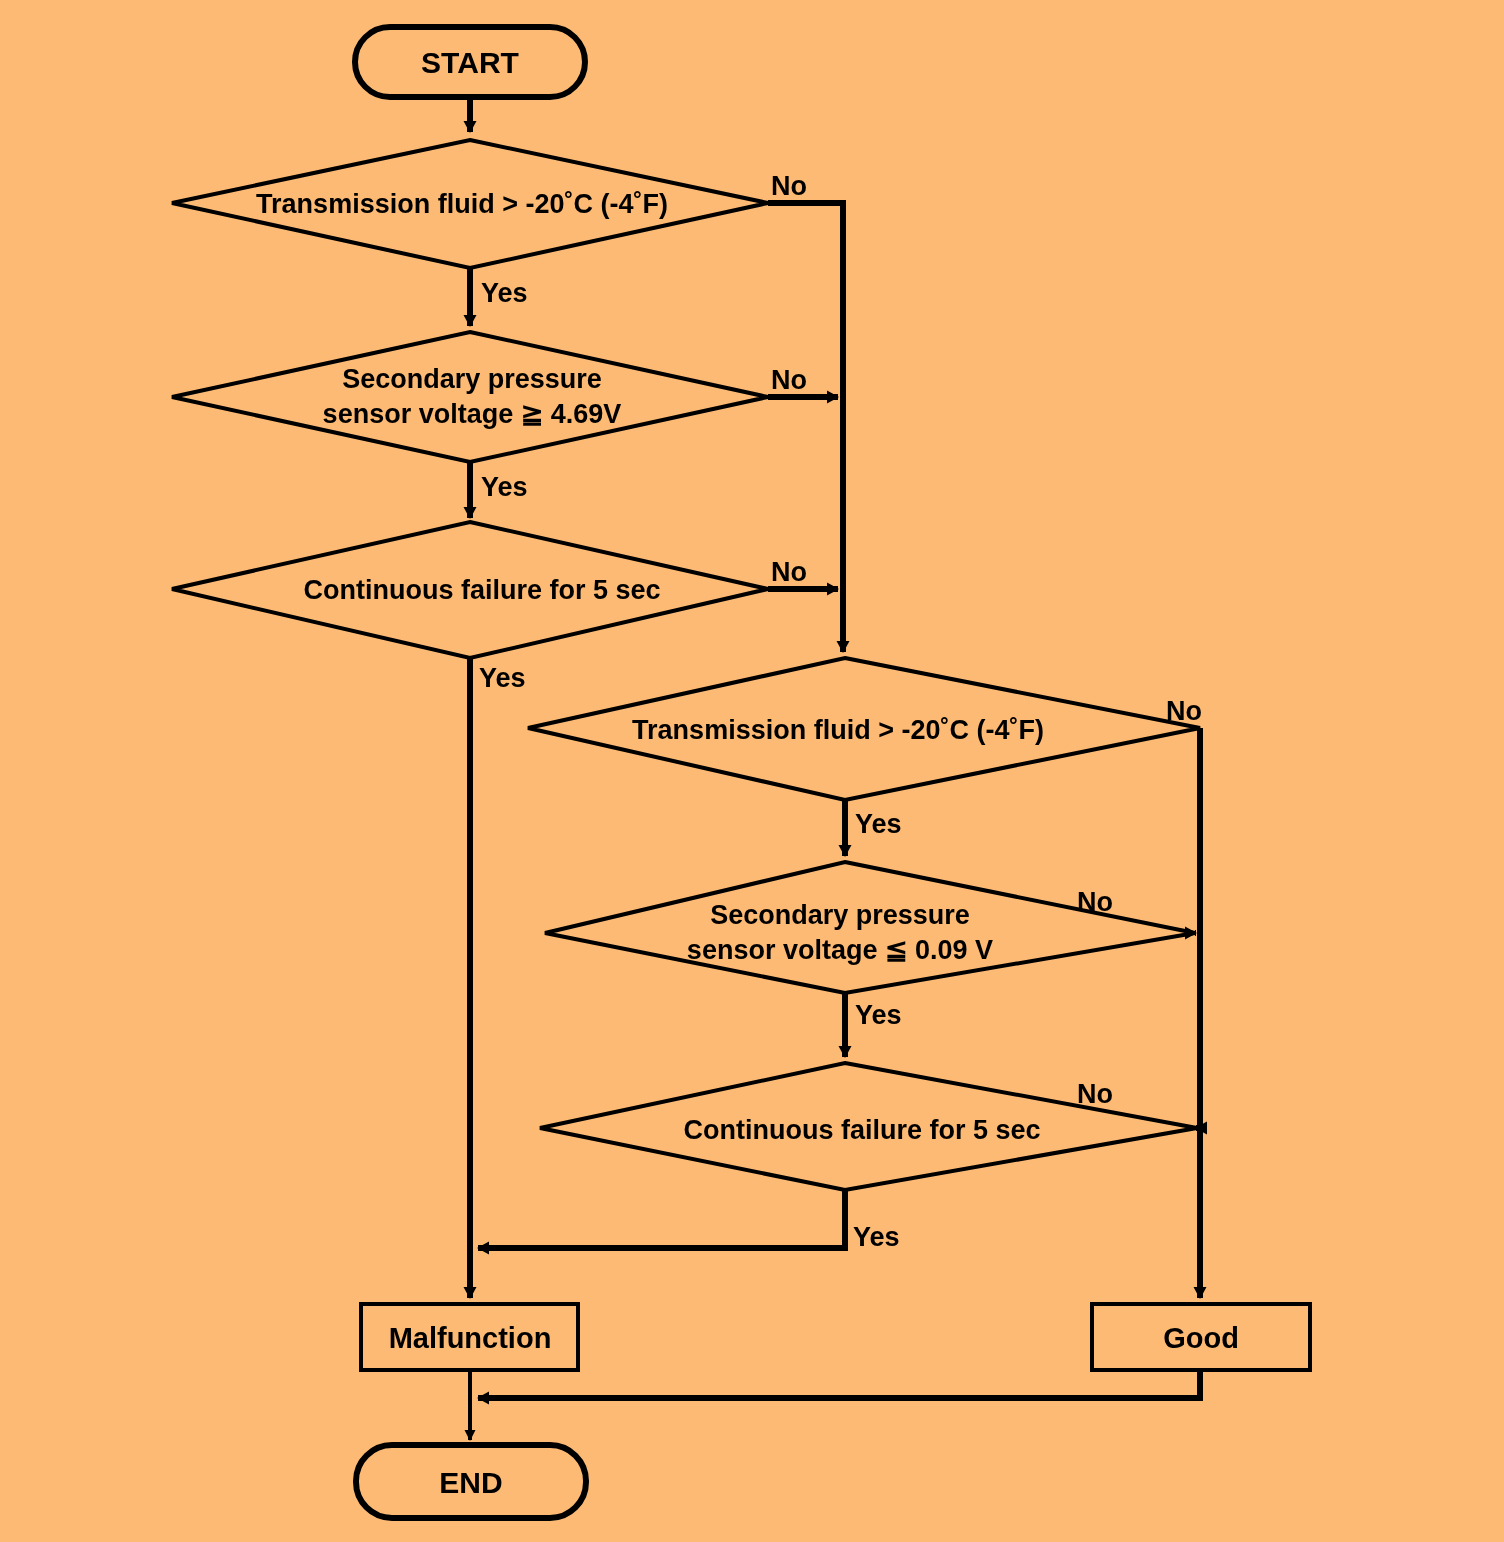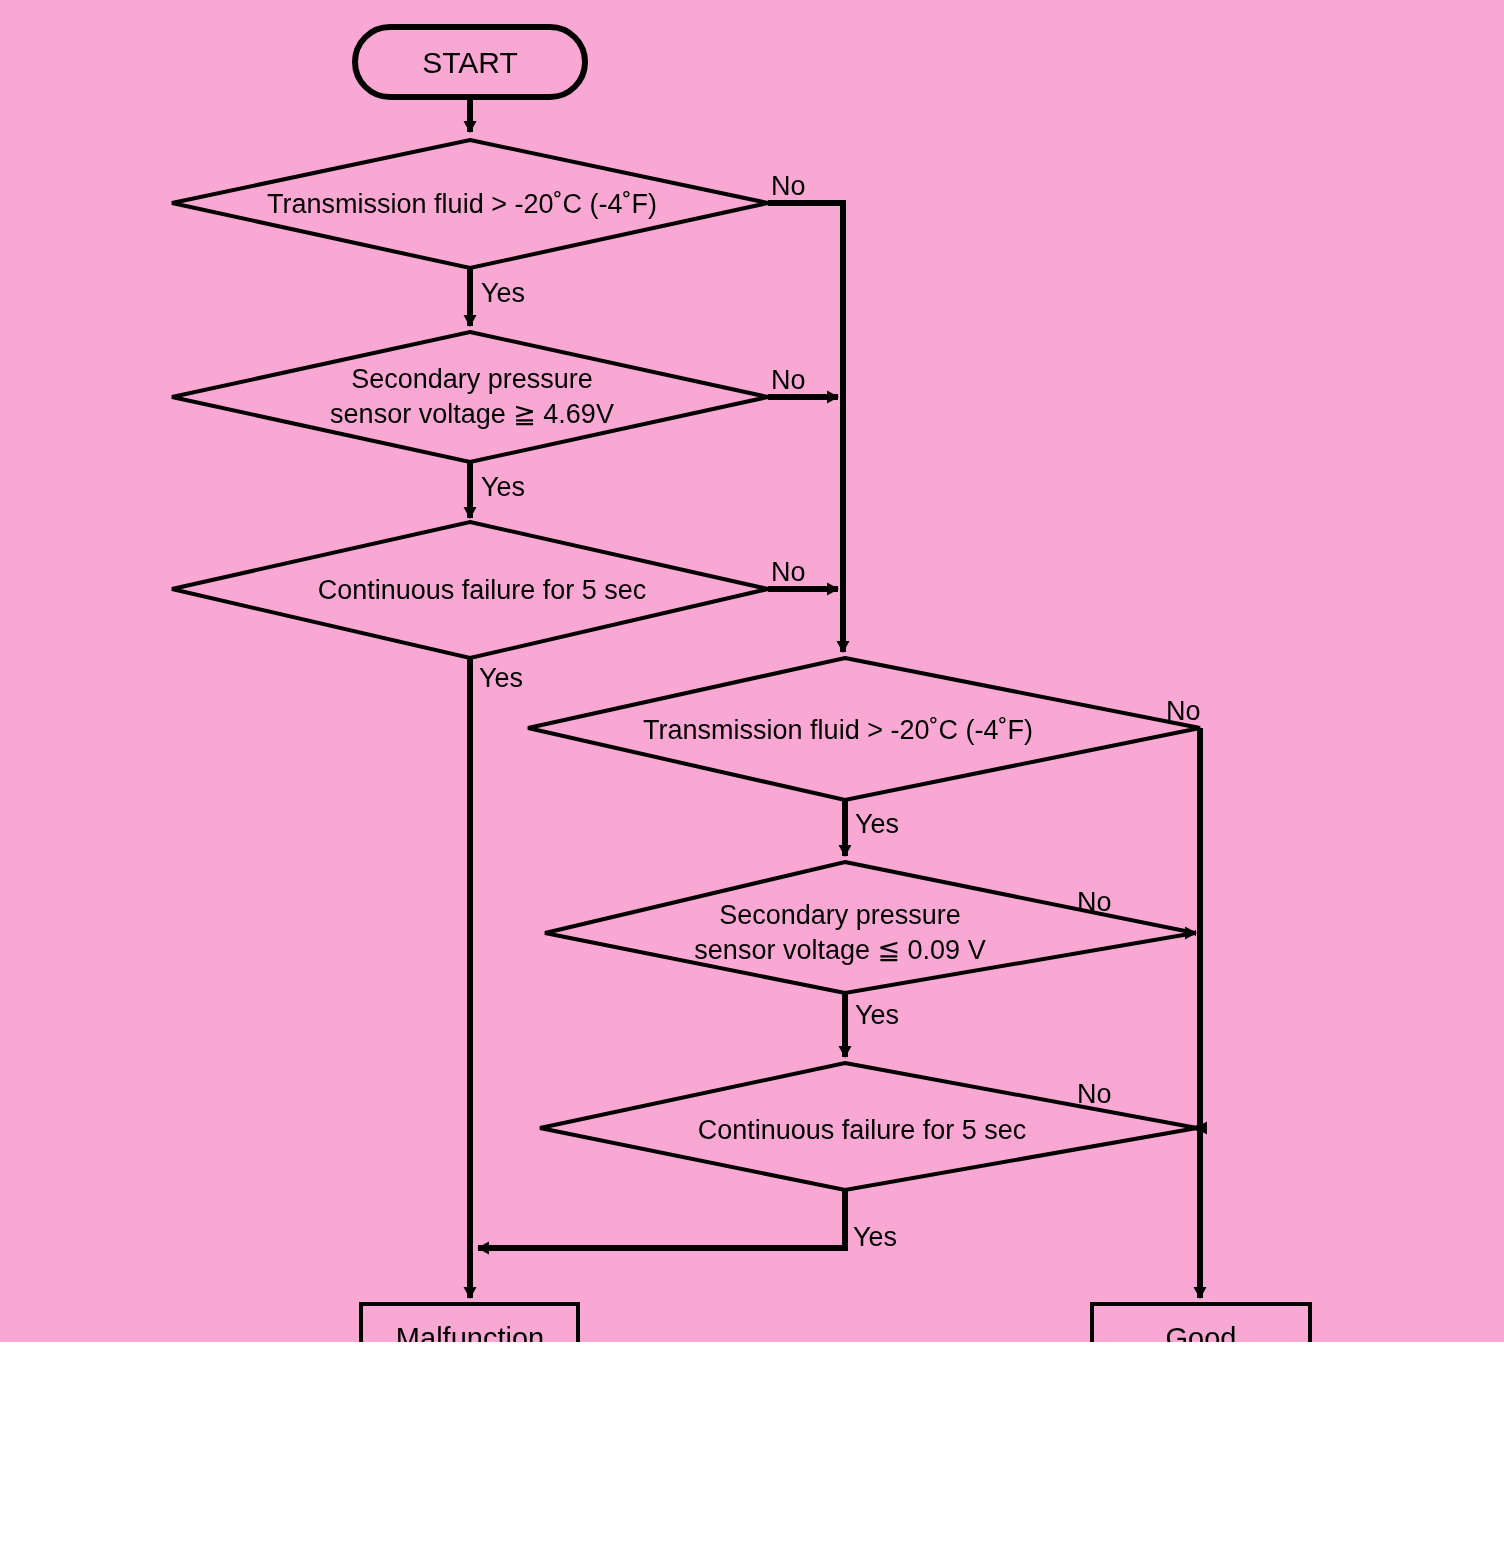--- a/index.html
+++ b/index.html
@@ -7,23 +7,24 @@
     padding: 0;
     background: #ffffff;
   }
   body {
     font-family: "Liberation Sans", sans-serif;
     color: #000000;
   }
   #flow-root {
     position: relative;
     width: 1504px;
-    height: 1342px;
-    background: #f9a8d4;
+    height: 1542px;
+    background: #fdba74;
     overflow: hidden;
+    font-weight: bold;
   }
   #flow-svg {
     position: absolute;
     left: 0;
     top: 0;
     width: 1504px;
     height: 1542px;
   }
   .node-text, .edge-label {
     font-family: "Liberation Sans", sans-serif;

